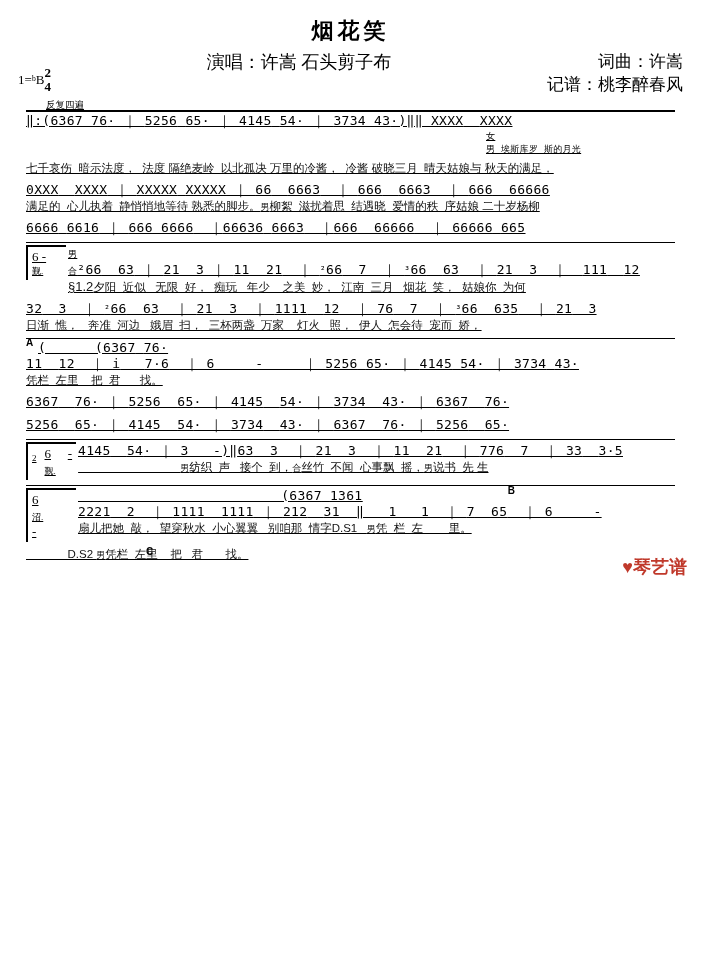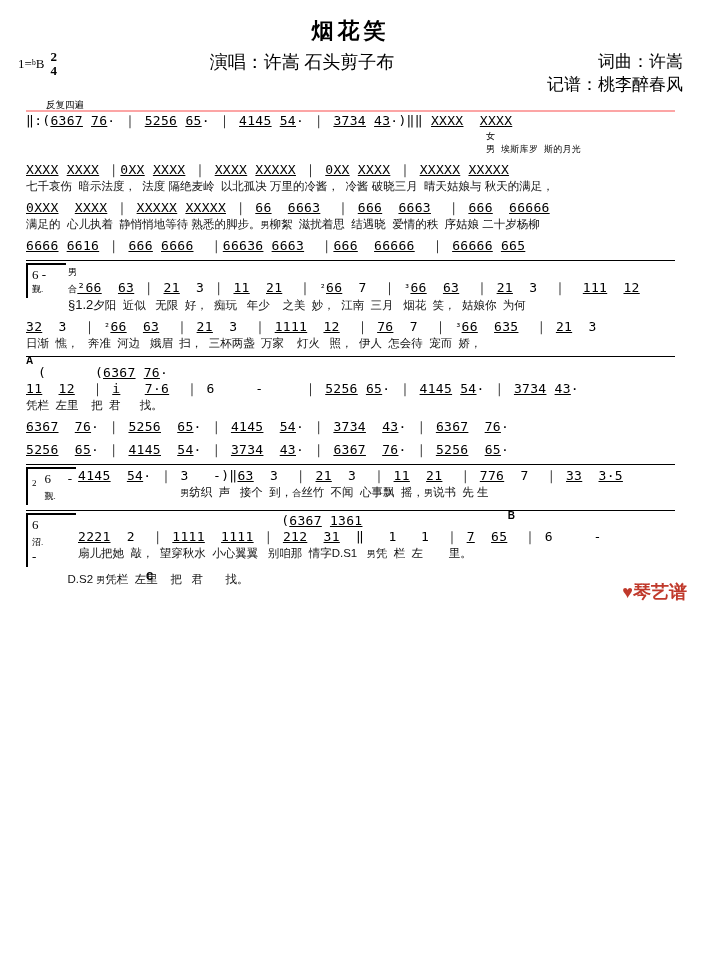--- a/index.html
+++ b/index.html
@@ -30,20 +30,21 @@
       position: absolute;
       bottom: 8px;
       right: 14px;
       font-size: 18px;
       color: #c0392b;
       font-weight: bold;
     }
     
     .main-content {
       padding: 0 8px;
+      text-decoration: underline;
     }
     
     
     .lb { margin-bottom: 5px; }
     .ly { 
       font-family: 'SimSun', sans-serif;
       font-size: 11.5px;
       white-space: pre;
       color: #111;
     }
@@ -70,46 +71,45 @@
     }
   </style>
 </head>
 <body>
 
 <div class="page">
 
   <div class="title">烟花笑</div>
 
   <div style="display:flex; justify-content:space-between; align-items:flex-start; margin-bottom:4px; font-size:12.5px;">
-    <div style="display:flex; align-items:center; gap:6px;">
+    <div style="display:flex; align-items:center; margin-top:16px;">
       <span style="font-size:13px;">1=ᵇB</span>
       <span style="display:inline-flex; flex-direction:column; align-items:center; font-size:13px; line-height:1.1; font-weight:bold;">
         <span>2</span>
         <span>4</span>
       </span>
     </div>
     <div style="text-align:center; font-size:18px;">
       <div>演唱：许嵩 石头剪子布</div>
     </div>
     <div style="text-align:right; font-size:17px;">
       <div>词曲：许嵩</div>
       <div>记谱：桃李醉春风</div>
     </div>
   </div>
 
   <div class="main-content">
 
     <div class="lb">
       <div class="above-label" style="padding-left:20px;">反复四遍</div>
-      <div class="score-row" style="border-top:2px solid #fca5a5;">‖:(<span class="u">6367</span> <span class="u">76</span>· ｜ <span class="u">5256</span> <span class="u">65</span>· ｜ <span class="u">4145</span> <span class="u">54</span>· ｜ <span class="u">3734</span> <span class="u">43</span>·)‖‖ <span class="u">XXXX</span>  <span class="u">XXXX</span></div>
+      <div class="score-row" style="border-top:2px solid #000000;">‖:(<span class="u">6367</span> <span class="u">76</span>· ｜ <span class="u">5256</span> <span class="u">65</span>· ｜ <span class="u">4145</span> <span class="u">54</span>· ｜ <span class="u">3734</span> <span class="u">43</span>·)‖‖ <span class="u">XXXX</span>  <span class="u">XXXX</span></div>
       <div class="score-row" style="font-size:9px; padding-left:460px;">女<br>男 埃斯库罗 斯的月光</div>
     </div>
 
     <div class="lb">
-      <div class="score-row"><span class="u">XXXX</span> <span class="u">XXXX</span> ｜<span class="u">0XX</span> <span class="u">XXXX</span> ｜ <span class="u">XXXX</span> <span class="u">XXXXX</span> ｜ <span class="u">0XX</span> <span class="u">XXXX</span> ｜ <span class="u">XXXXX</span> <span class="u">XXXXX</span></div>
       <div class="ly">七千哀伤  暗示法度，  法度 隔绝麦岭  以北孤决 万里的冷酱，  冷酱 破晓三月  晴天姑娘与 秋天的满足，</div>
     </div>
 
     <div class="lb">
       <div class="score-row"><span class="u">0XXX</span>  <span class="u">XXXX</span> ｜ <span class="u">XXXXX</span> <span class="u">XXXXX</span> ｜ <span class="u">66</span>  <span class="u">6663</span>  ｜ <span class="u">666</span>  <span class="u">6663</span>  ｜ <span class="u">666</span>  <span class="u">66666</span></div>
       <div class="ly">满足的  心儿执着  静悄悄地等待 熟悉的脚步。<span style="font-size:9px;">男</span>柳絮  滋扰着思  结遇晓  爱情的秩  序姑娘 二十岁杨柳</div>
     </div>
 
     <div class="lb">
       <div class="score-row"><span class="u">6666</span> <span class="u">6616</span> ｜ <span class="u">666</span> <span class="u">6666</span>  ｜<span class="u">66636</span> <span class="u">6663</span>  ｜<span class="u">666</span>  <span class="u">66666</span>  ｜ <span class="u">66666</span> <span class="u">665</span></div>
@@ -129,21 +129,21 @@
       </div>
     </div>
 
     <div class="lb">
       <div class="score-row"><span class="u">32</span>  3  ｜ <span style="font-size:10px;">²</span><span class="u">66</span>  <span class="u">63</span>  ｜ <span class="u">21</span>  3  ｜ <span class="u">1111</span>  <span class="u">12</span>  ｜ <span class="u">76</span>  7  ｜ <span style="font-size:10px;">³</span><span class="u">66</span>  <span class="u">635</span>  ｜ <span class="u">21</span>  3</div>
       <div class="ly">日渐  憔，   奔准  河边   娥眉  扫，  三杯两盏  万家    灯火   照，  伊人  怎会待  宠而  娇，</div>
     </div>
 
     <div class="lb" style="position:relative;">
       <div class="above-label" style="position:absolute; top:0; left:0; font-size:10px; font-weight:bold;">A</div>
-      <div style="border-top:1.5px solid #000; padding-top:8px;">
+      <div style="border-top:1.5px solid #000; padding-top:1px;">
         <div class="score-row" style="padding-left:12px;">(      (<span class="u">6367</span> <span class="u">76</span>·</div>
         <div class="score-row"><span class="u">11</span>  <span class="u">12</span>  ｜ <span class="u">i</span>   <span class="u">7·6</span>  ｜ 6     -     ｜ <span class="u">5256</span> <span class="u">65</span>· ｜ <span class="u">4145</span> <span class="u">54</span>· ｜ <span class="u">3734</span> <span class="u">43</span>·</div>
         <div class="ly">凭栏  左里    把  君      找。</div>
       </div>
     </div>
 
     <div class="lb">
       <div class="score-row"><span class="u">6367</span>  <span class="u">76</span>· ｜ <span class="u">5256</span>  <span class="u">65</span>· ｜ <span class="u">4145</span>  <span class="u">54</span>· ｜ <span class="u">3734</span>  <span class="u">43</span>· ｜ <span class="u">6367</span>  <span class="u">76</span>·</div>
     </div>
 

